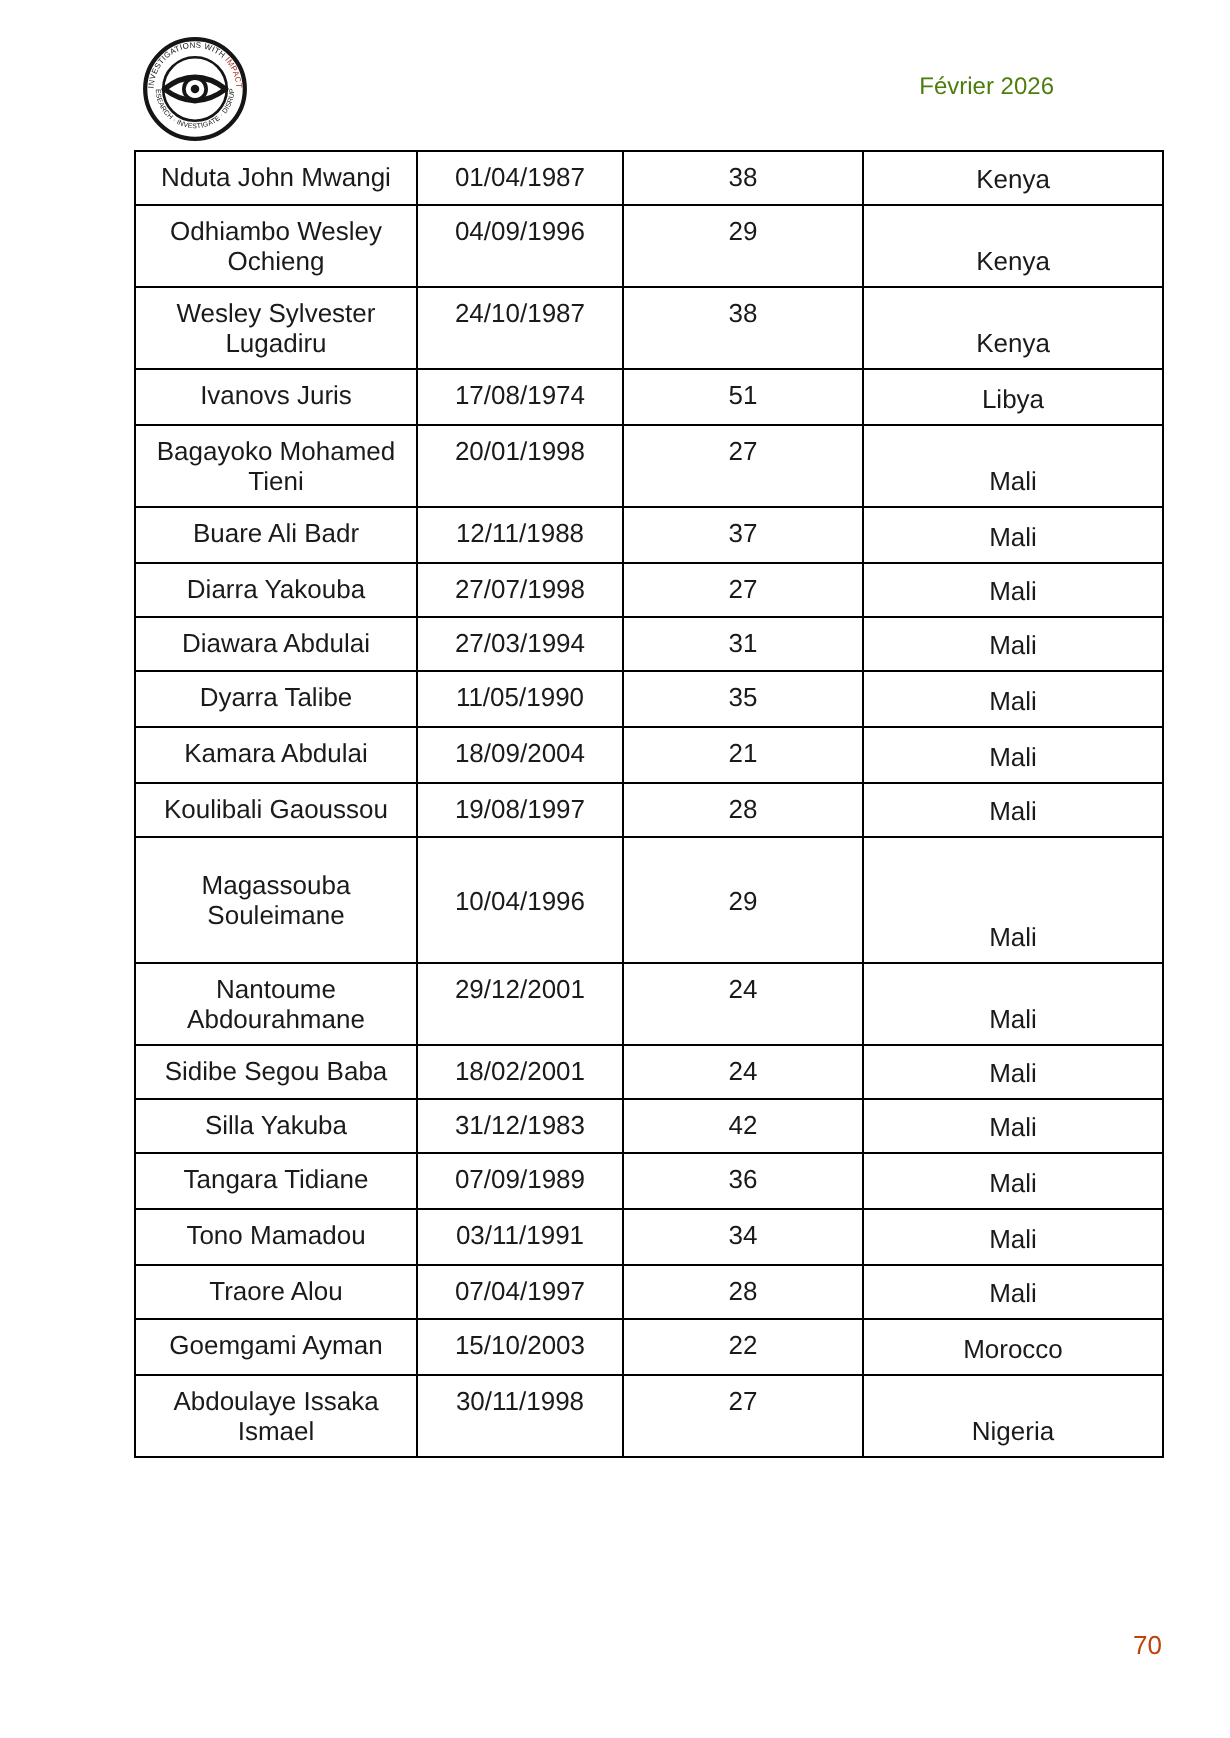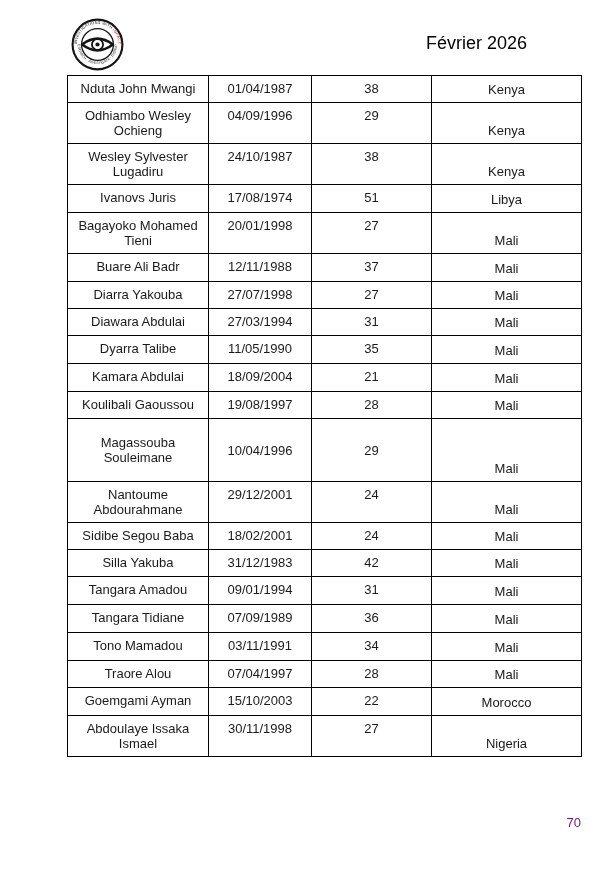--- a/index.html
+++ b/index.html
@@ -21,23 +21,23 @@
     left: 71px;
     top: 16px;
     width: 53px;
     height: 57px;
   }
   .logo svg { width: 100%; height: 100%; }
   .header-date {
     position: absolute;
     top: 36px;
     right: 88px;
-    font-size: 18px;
+    font-size: 12px;
     line-height: 15px;
-    color: #000000;
+    color: #4d7c0f;
     white-space: nowrap;
   }
   table.roster {
     position: absolute;
     left: 67px;
     top: 75px;
     width: 514px;
     border-collapse: collapse;
     table-layout: fixed;
   }
@@ -54,21 +54,21 @@
   td.name-cell, td.dob-cell, td.age-cell { vertical-align: top; }
   td.country-cell { vertical-align: bottom; }
   tr.tall td.name-cell,
   tr.tall td.dob-cell,
   tr.tall td.age-cell { vertical-align: middle; }
   .page-number {
     position: absolute;
     top: 815px;
     right: 34px;
     font-size: 13px;
-    color: #701a75;
+    color: #c2410c;
   }
 </style>
 </head>
 <body>
 
 <div class="page">
 
   <div class="logo">
     <svg viewBox="0 0 100 100" aria-hidden="true">
       <circle cx="50" cy="50" r="47" fill="none" stroke="#151515" stroke-width="4"></circle>
@@ -185,26 +185,20 @@
           <td class="age-cell">24</td>
           <td class="country-cell">Mali</td>
         </tr>
         <tr style="height: 27px; margin-top: 13px;">
           <td class="name-cell">Silla Yakuba</td>
           <td class="dob-cell">31/12/1983</td>
           <td class="age-cell">42</td>
           <td class="country-cell">Mali</td>
         </tr>
         <tr style="height: 28px;">
-          <td class="name-cell">Tangara Amadou</td>
-          <td class="dob-cell">09/01/1994</td>
-          <td class="age-cell">31</td>
-          <td class="country-cell">Mali</td>
-        </tr>
-        <tr style="height: 28px;">
           <td class="name-cell">Tangara Tidiane</td>
           <td class="dob-cell">07/09/1989</td>
           <td class="age-cell">36</td>
           <td class="country-cell">Mali</td>
         </tr>
         <tr style="height: 28px;">
           <td class="name-cell">Tono Mamadou</td>
           <td class="dob-cell">03/11/1991</td>
           <td class="age-cell">34</td>
           <td class="country-cell">Mali</td>

